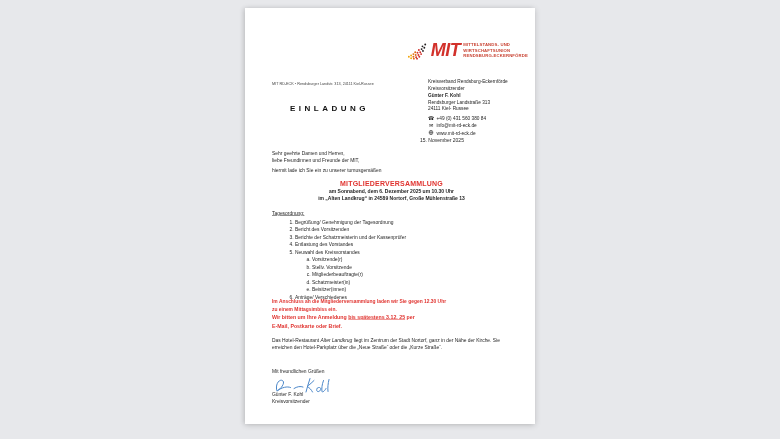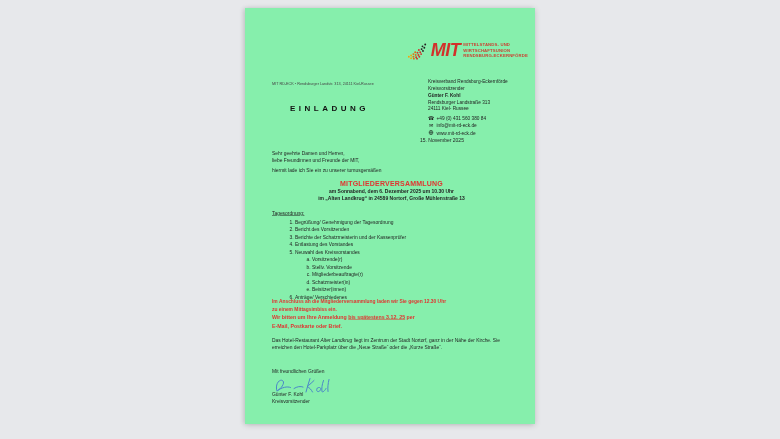--- a/index.html
+++ b/index.html
@@ -12,21 +12,21 @@
   html,body{margin:0;padding:0;}
   body{
     width:780px;height:439px;
     background:var(--bg_gray);
     font-family:"Liberation Sans",sans-serif;
     color:#1f1f1f;
   }
   .canvas{position:relative;width:780px;height:439px;overflow:hidden;}
   .page{
     position:absolute;left:245px;top:8px;width:290px;height:416px;
-    background:#86efac;
+    background:#ffffff;
     box-shadow:0 1px 6px rgba(0,0,0,.18), -2px 0 4px rgba(0,0,0,.06);
   }
   .inner{
     position:absolute;left:0;top:0;width:580px;height:832px;
     transform:scale(.5);transform-origin:0 0;
   }
 
   
   .logo{position:absolute;top:64px;right:14px;display:flex;align-items:center;gap:6px;}
   .logo .brand{

